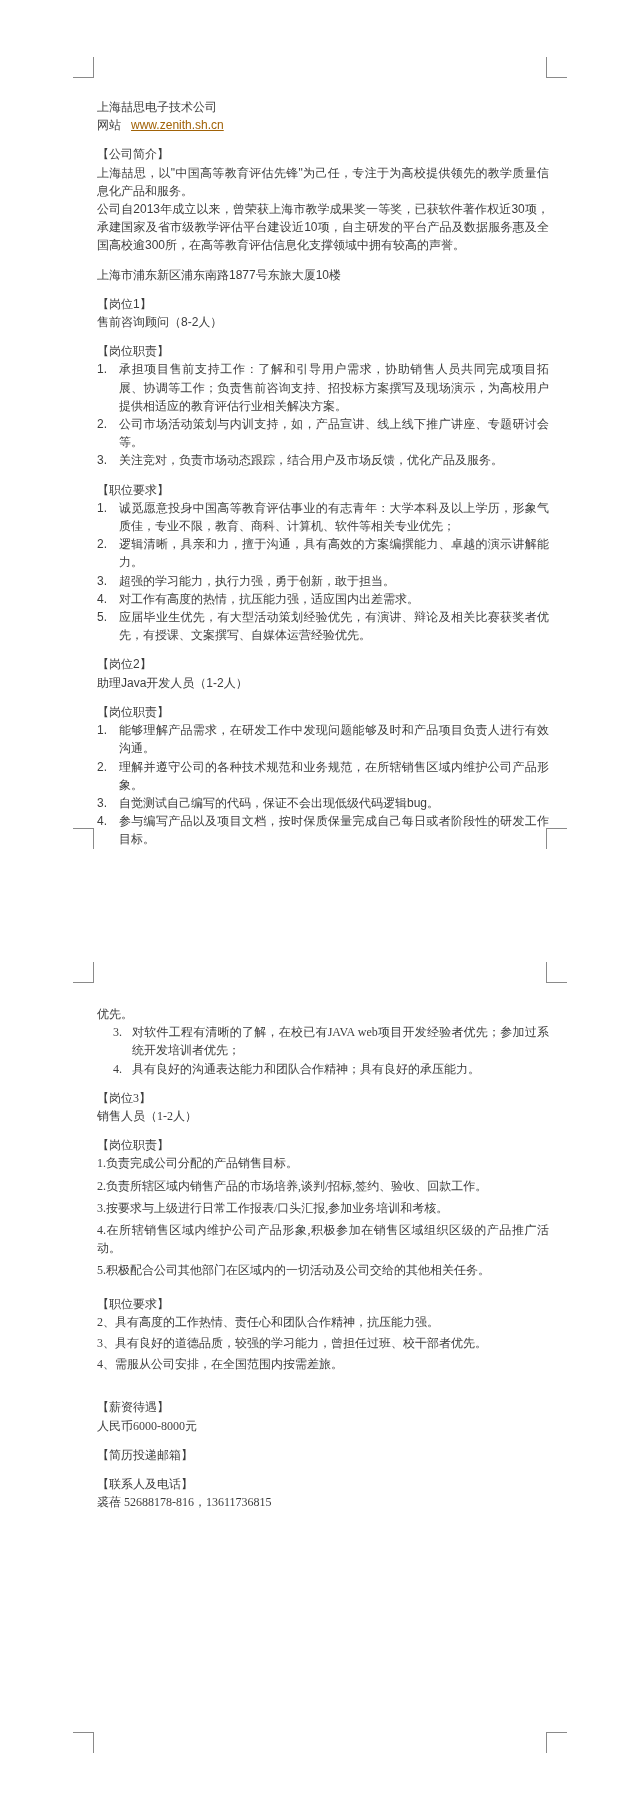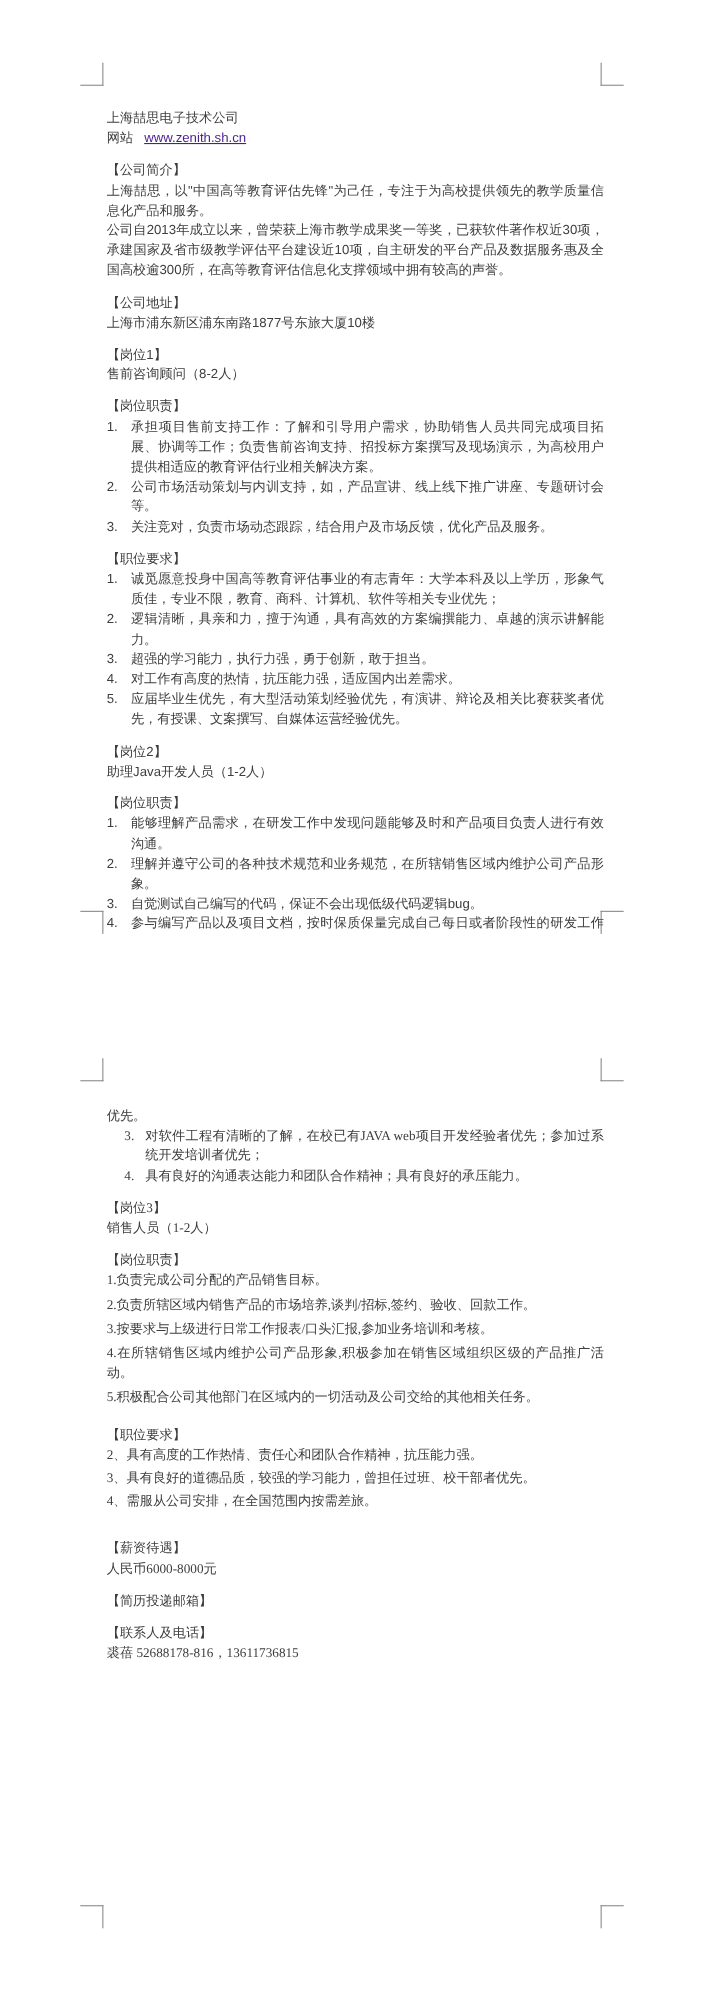--- a/index.html
+++ b/index.html
@@ -20,21 +20,21 @@
   .gap{height:11px;}
   .gap-lg{height:22px;}
   .li{display:flex;}
   .li .num{flex:0 0 22px;}
   .li .txt{flex:1;}
   .li2{display:flex;padding-left:16px;}
   .li2 .num{flex:0 0 19px;}
   .li2 .txt{flex:1;}
   .sp{margin:0 0 4px;}
   .sp2{margin:0 0 3px;}
-  .link{color:#4c1d95;text-decoration:underline;cursor:pointer;}
+  .link{color:#a16207;text-decoration:underline;cursor:pointer;}
 </style>
 </head>
 <body>
 
 <div id="canvas">
 
   <div class="cm tl" style="left:73px;top:57px;"></div>
   <div class="cm tr" style="left:546px;top:57px;"></div>
   <div class="cm bl" style="left:73px;top:828px;"></div>
   <div class="cm br" style="left:546px;top:828px;"></div>
@@ -52,21 +52,20 @@
       <span>&nbsp;</span>
       <a class="link">www.zenith.sh.cn</a>
     </p>
 
     <div class="gap"></div>
     <p>【公司简介】</p>
     <p class="para">上海喆思，以"中国高等教育评估先锋"为己任，专注于为高校提供领先的教学质量信息化产品和服务。</p>
     <p class="para">公司自2013年成立以来，曾荣获上海市教学成果奖一等奖，已获软件著作权近30项，承建国家及省市级教学评估平台建设近10项，自主研发的平台产品及数据服务惠及全国高校逾300所，在高等教育评估信息化支撑领域中拥有较高的声誉。</p>
 
     <div class="gap"></div>
-    <p>【公司地址】</p>
     <p class="para">上海市浦东新区浦东南路1877号东旅大厦10楼</p>
 
     <div class="gap"></div>
     <p>【岗位1】</p>
     <p>售前咨询顾问（8-2人）</p>
 
     <div class="gap"></div>
     <p>【岗位职责】</p>
     <div class="li">
       <span class="num">1.</span>

